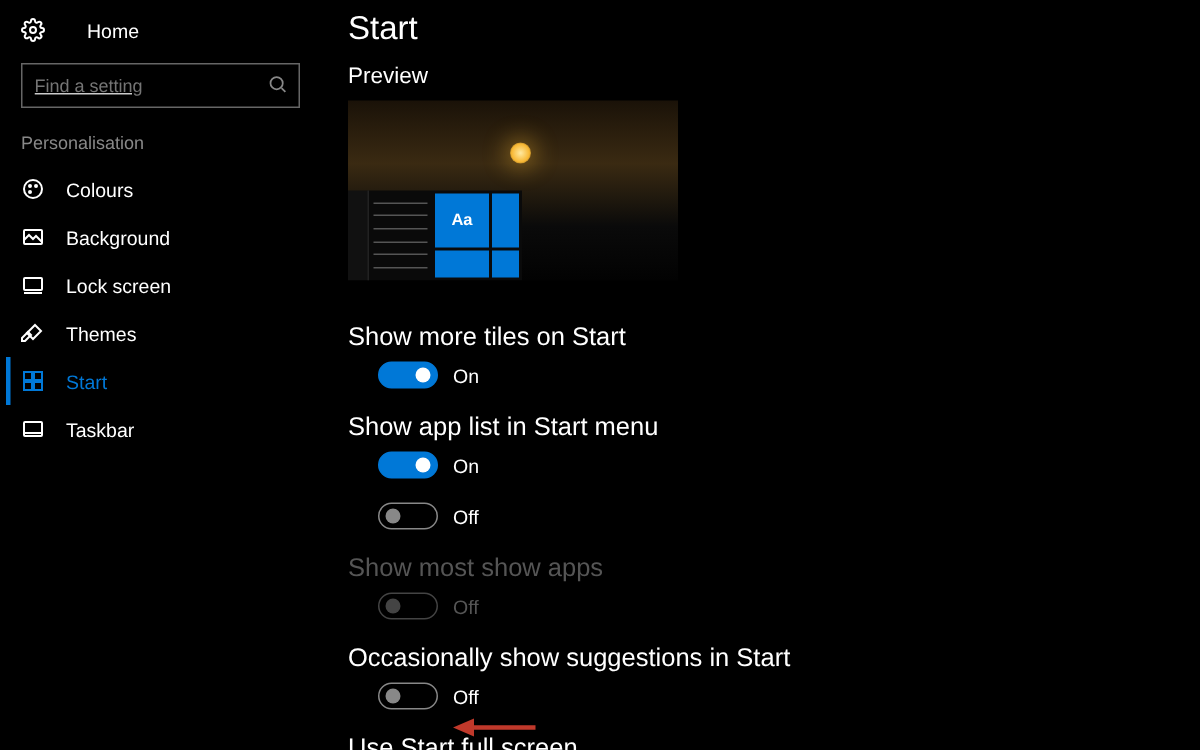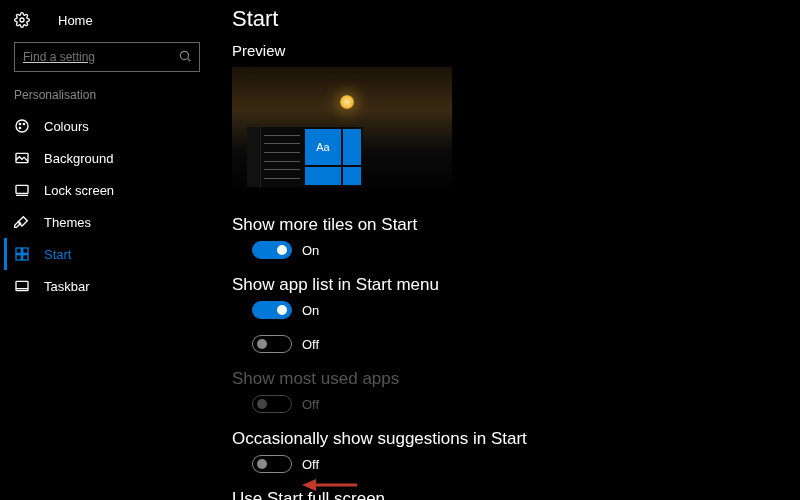--- a/index.html
+++ b/index.html
@@ -87,22 +87,23 @@
     overflow:hidden;
   }
   .preview-sun {
     position:absolute; left:108px; top:28px; width:14px; height:14px; border-radius:50%;
     background: radial-gradient(circle,#ffe9a0 0%,#f7b733 60%,transparent 100%);
     box-shadow:0 0 14px 4px rgba(247,183,51,.35);
   }
   .preview-start {
     position: absolute;
     bottom: 0;
-    left: 15px;
-    display: flex;
+    left: 0;
+    display: flex;
+    font-weight: bold;
   }
   .preview-rail {
     width: 14px;
     height: 60px;
     background: #111;
     border-right:1px solid #222;
   }
   .preview-list {
     width: 42px;
     height: 60px;
@@ -282,21 +283,21 @@
   <div class="setting-row">
     <div class="toggle-wrap">
       <div class="toggle off">
           <div class="knob"></div>
         </div>
       <span class="toggle-state">Off</span>
     </div>
   </div>
 
   <div class="setting-row disabled">
-    <span class="setting-label">Show most used apps</span>
+    <span class="setting-label">Show most show apps</span>
     <div class="toggle-wrap">
       <div class="toggle off disabled">
           <div class="knob"></div>
         </div>
       <span class="toggle-state">Off</span>
     </div>
   </div>
 
   <div class="setting-row">
     <span class="setting-label">Occasionally show suggestions in Start</span>

